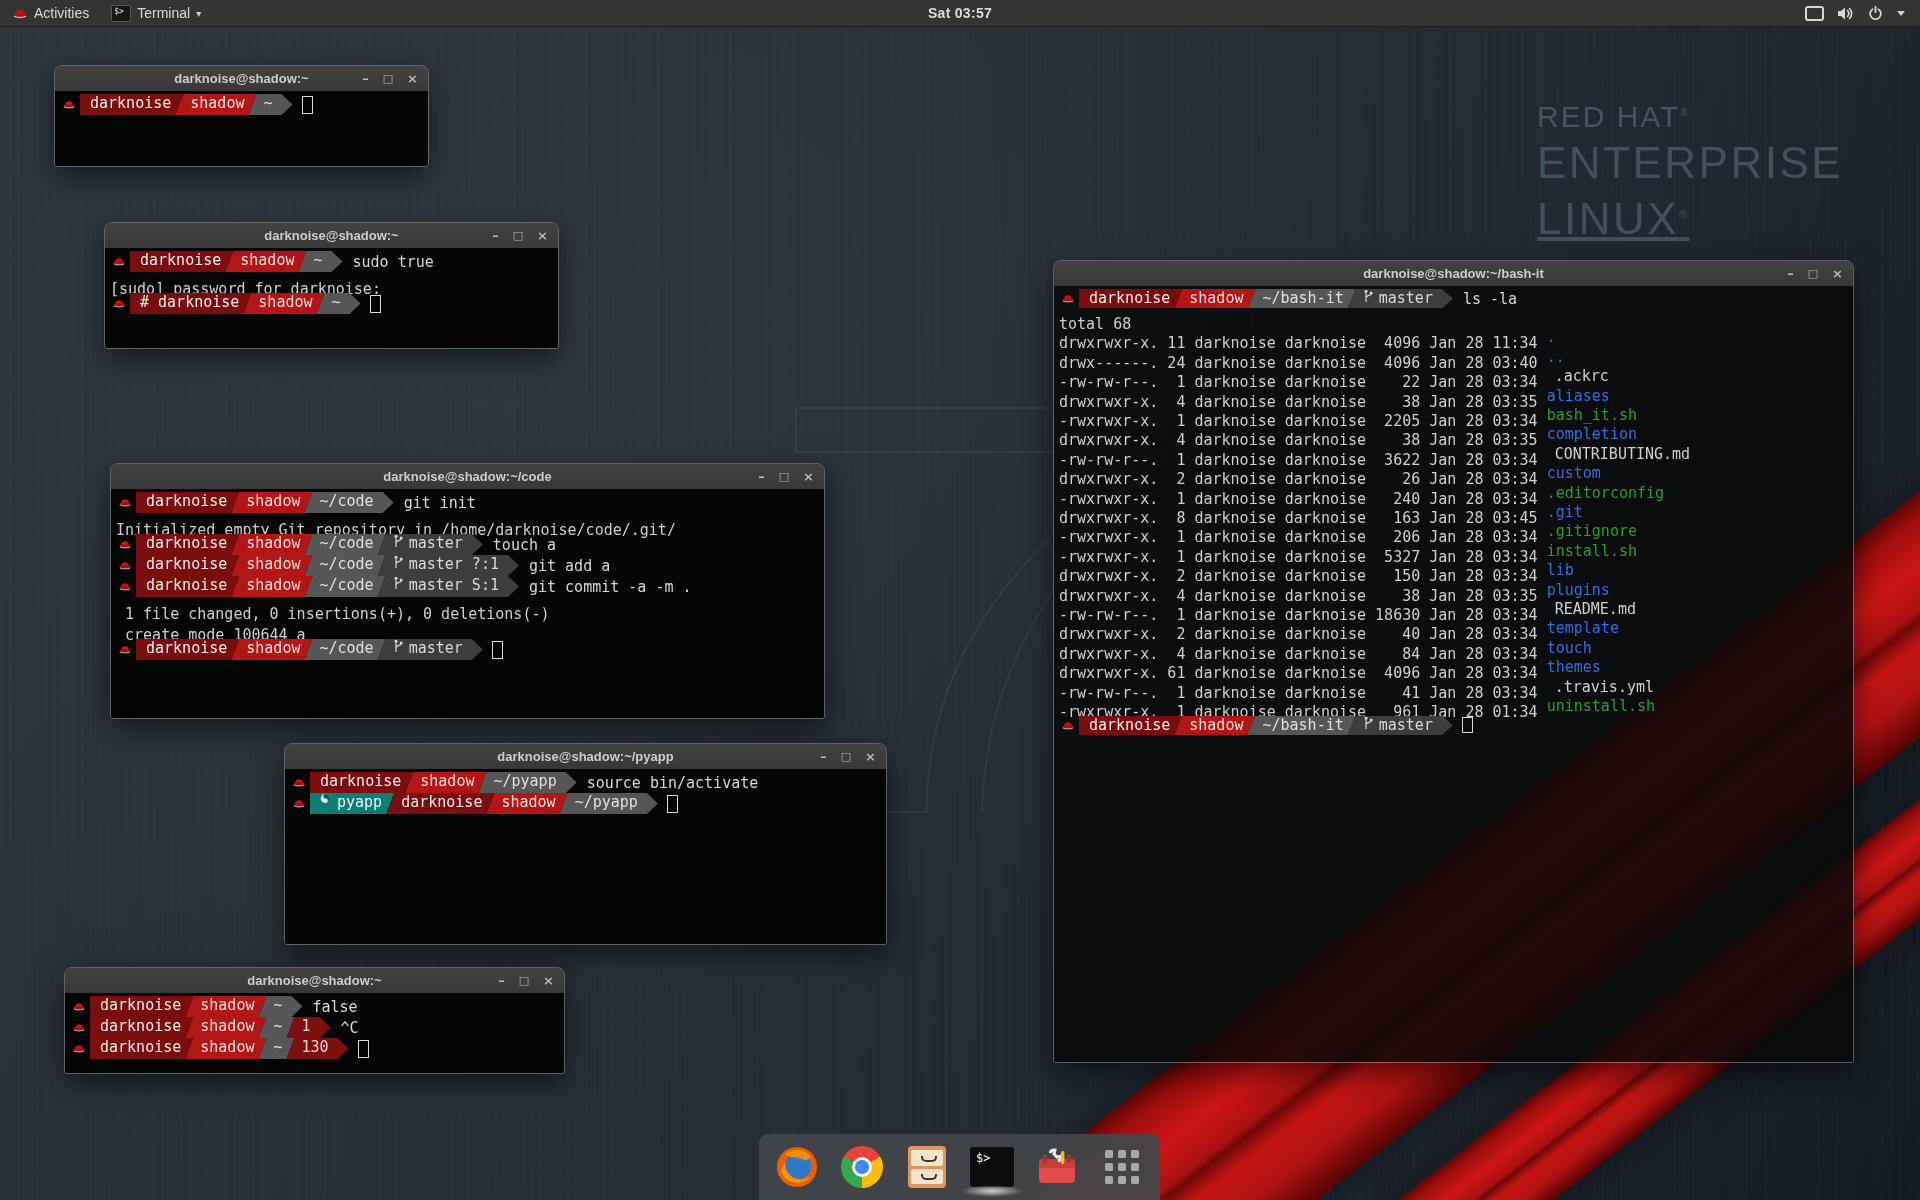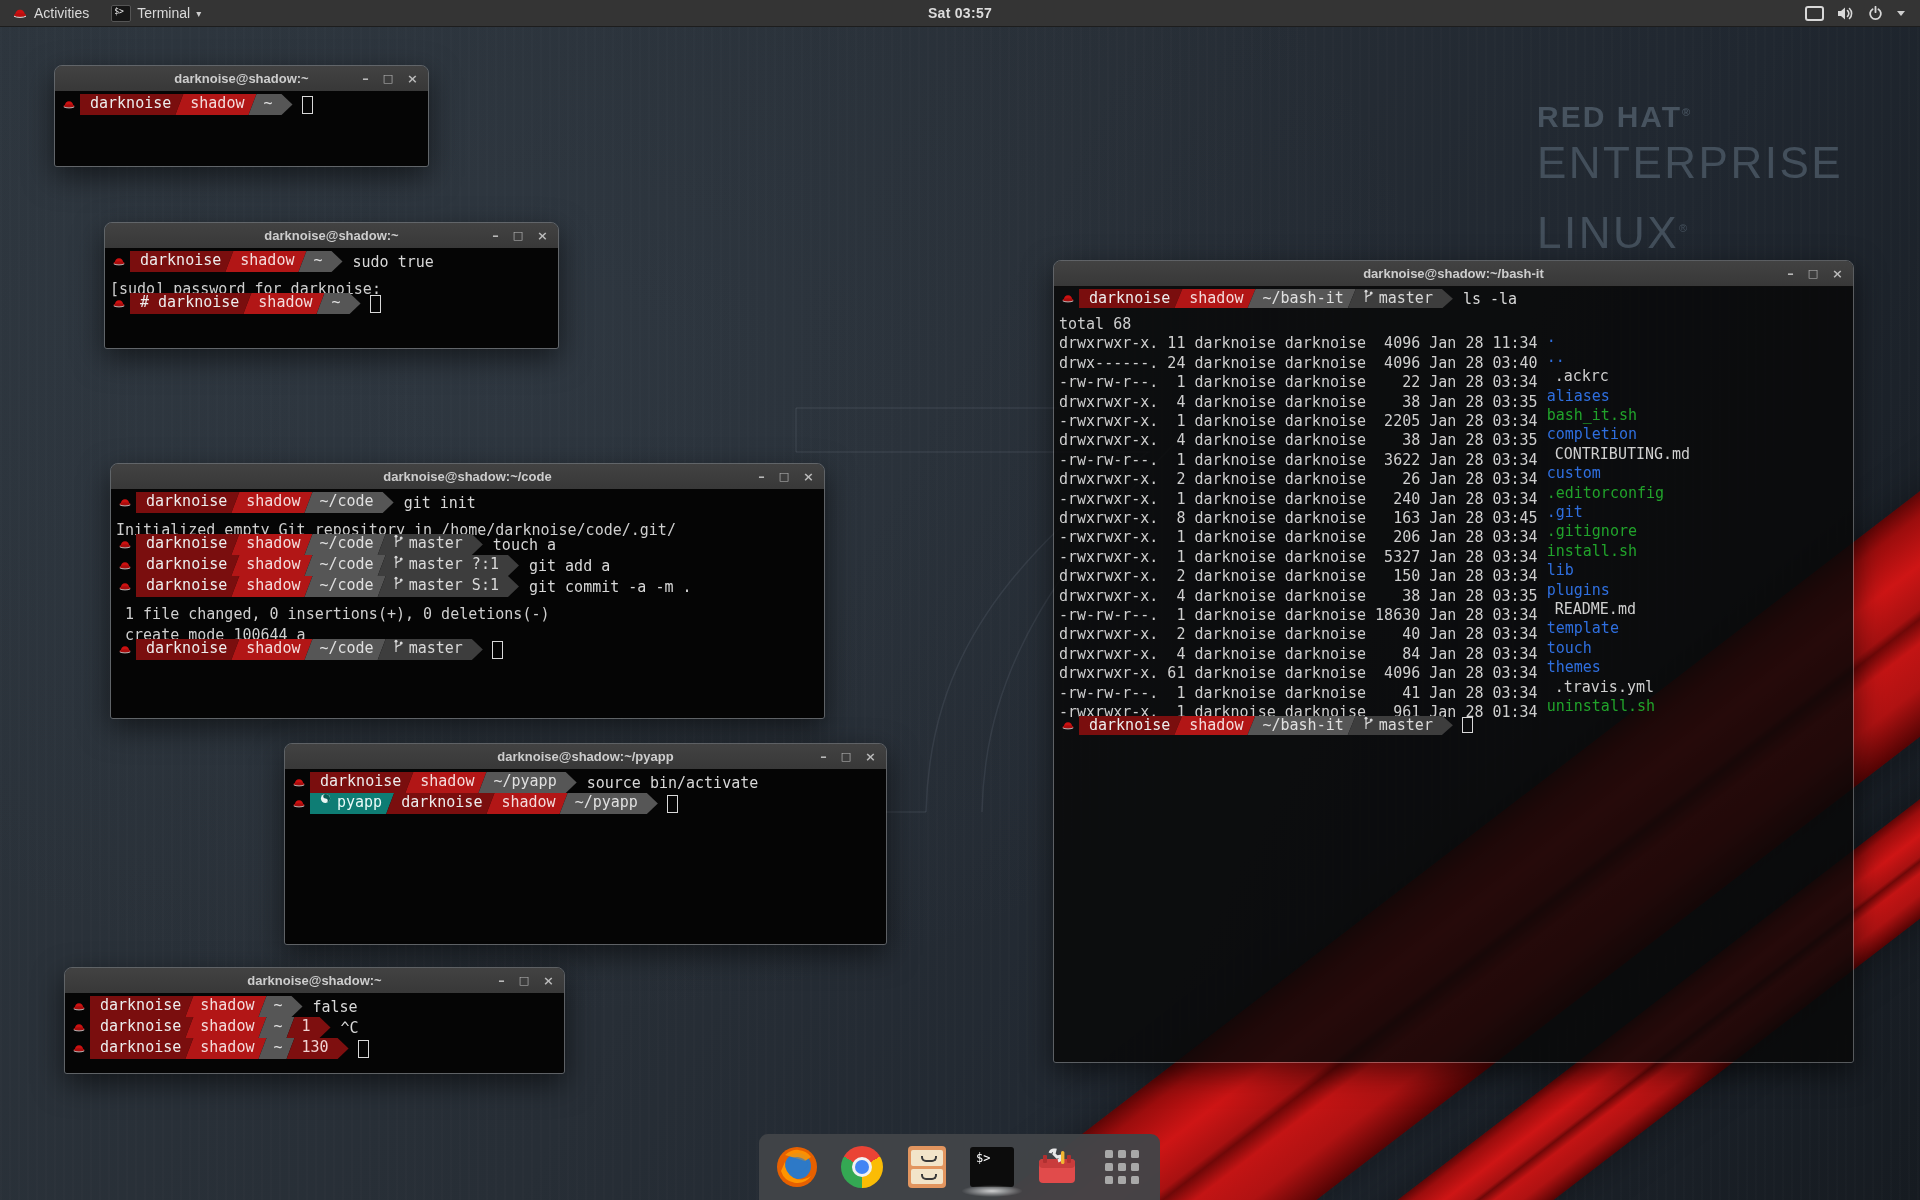--- a/index.html
+++ b/index.html
@@ -21,24 +21,24 @@
   .tb-term-icon{width:20px;height:17px;background:#161616;border:1px solid #555;border-radius:2px;
     color:#eee;font-family:"DejaVu Sans Mono",monospace;font-size:8px;line-height:9px;padding:1px 0 0 2px;box-sizing:border-box;}
   .tb-caret{font-size:10px;color:#cfcfcf;}
   .tb-clock{position:absolute;left:0;right:0;text-align:center;font-weight:bold;color:#dcdcdc;letter-spacing:0.3px;}
   .tb-right{margin-left:auto;display:flex;align-items:center;gap:13px;padding:0 14px;height:100%;position:relative;z-index:2;}
   .tb-screen{width:15px;height:11px;border:2px solid #d8d8d8;border-radius:3px;}
   .tb-right svg{display:block;}
 
   
   .branding{position:absolute;left:1537px;top:100px;color:#47535f;user-select:none;}
-  .brand1{font-size:30px;font-weight:bold;letter-spacing:2px;}
+  .brand1{font-size:30px;font-weight:normal;letter-spacing:2px;}
   .brand1 sup,.brand3 sup{font-size:11px;}
   .brand2{font-size:44px;letter-spacing:2.5px;margin-top:4px;color:#434f5b;}
-  .brand3{font-size:44px;letter-spacing:2.5px;margin-top:20px;color:#434f5b;}
+  .brand3{font-size:44px;letter-spacing:2.5px;margin-top:6px;color:#434f5b;text-decoration:underline;}
 
   
   .decor{position:absolute;inset:0;pointer-events:none;}
 
   
   .stripe{position:absolute;transform:rotate(-37.5deg);
     background:linear-gradient(to bottom,#5e0606 0%,#9c0d0d 10%,#ce1515 30%,#a81111 48%,#6f0808 52%,#c31414 62%,#b01212 80%,#550404 100%);
     box-shadow:0 0 40px rgba(0,0,0,0.35);}
   .stripe1{width:1500px;height:195px;left:790px;top:808px;}
   .stripe2{width:1400px;height:95px;left:900px;top:1057px;}

